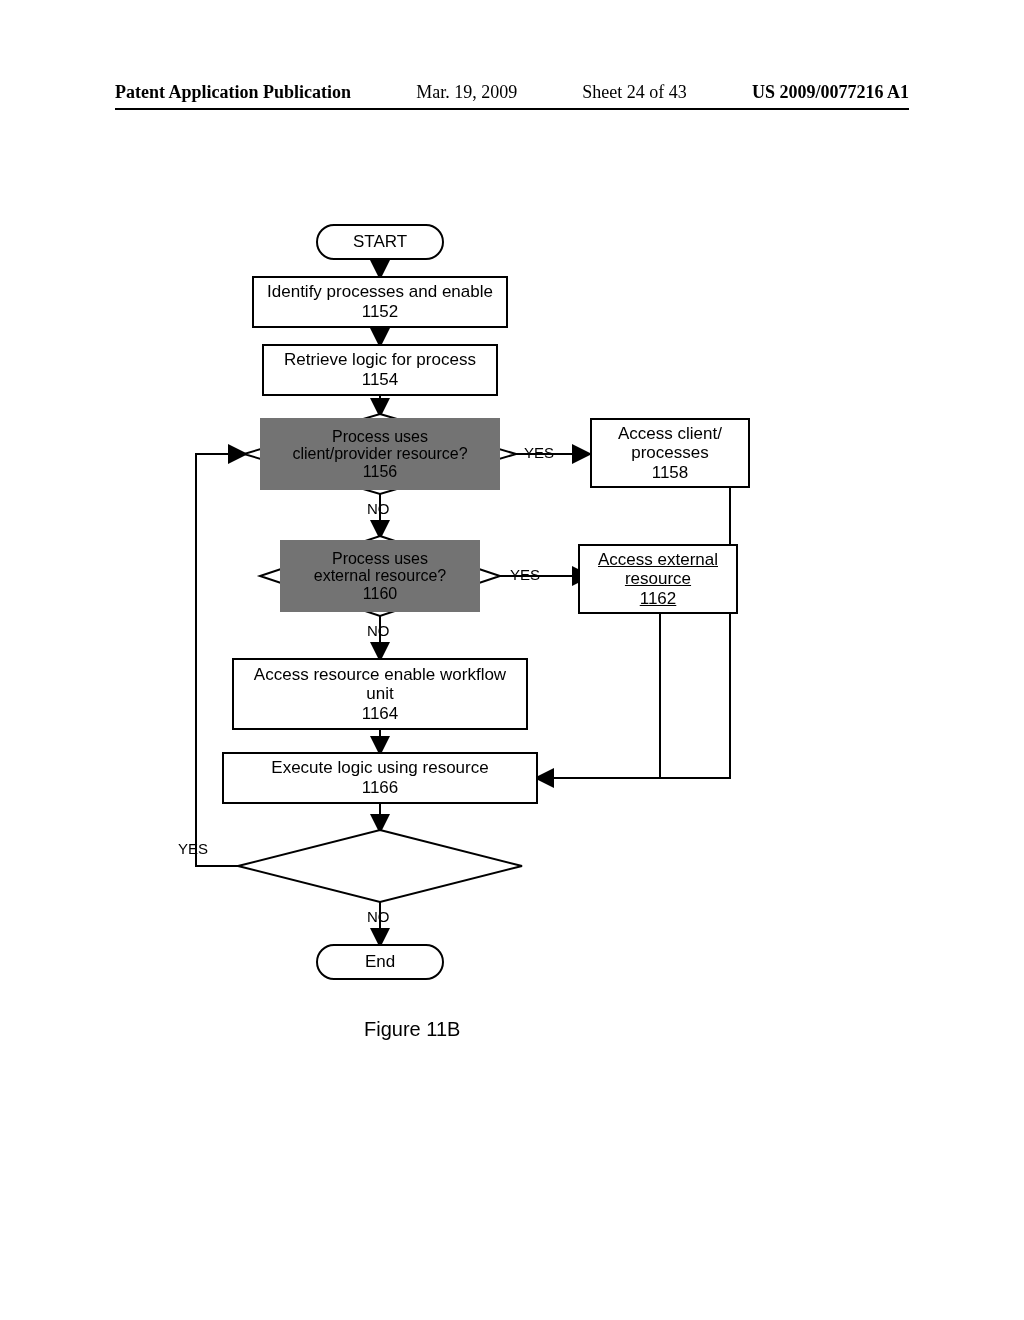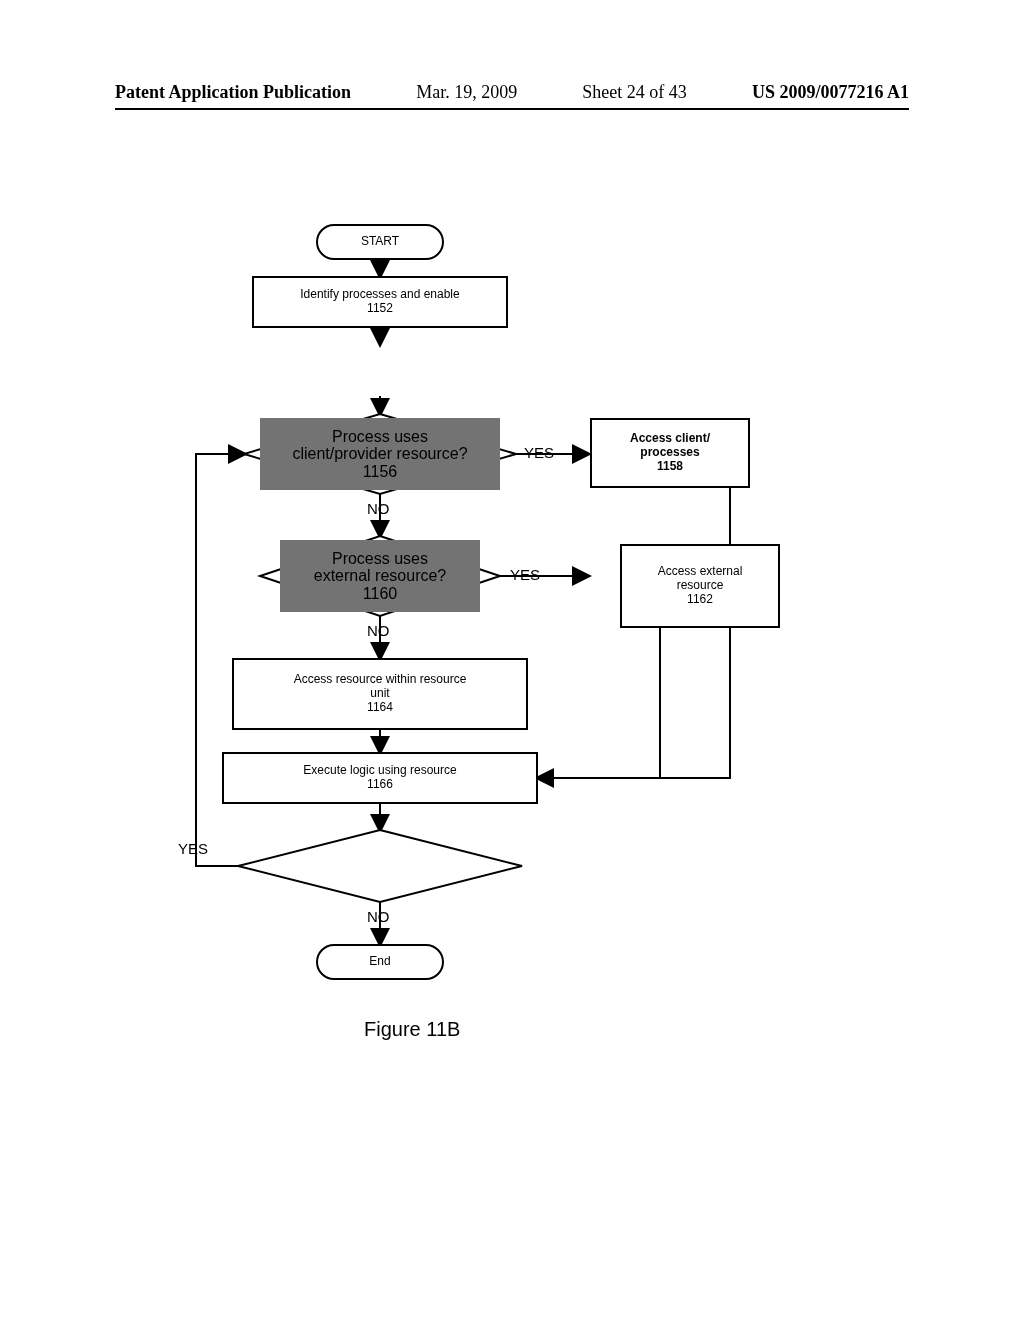--- a/index.html
+++ b/index.html
@@ -45,21 +45,21 @@
   .node {
     position: absolute;
     background: #fff;
     border: 2px solid #000;
     box-sizing: border-box;
     display: flex;
     flex-direction: column;
     align-items: center;
     justify-content: center;
     text-align: center;
-    font-size: 12px;
+    font-size: 17px;
     line-height: 1.15;
     padding: 4px 8px;
   }
   .terminator {
     border-radius: 22px;
   }
   .diamond {
     position: absolute;
     background: #737373;
     font-size: 16px;
@@ -143,51 +143,55 @@
 
     <div class="node terminator" style="left:316px; top:224px; width:128px; height:36px;">
       <span>START</span>
     </div>
 
     <div class="node" style="left:252px; top:276px; width:256px; height:52px;">
       <span>Identify processes and enable</span>
       <span>1152</span>
     </div>
 
+    <div class="node" style="left:262px; top:344px; width:236px; height:52px;">
+      <span>Retrieve logic for process</span>
+      <span>1154</span>
+    </div>
 
     <div class="diamond" style="left:260px; top:418px; width:240px; height:72px; flex-direction:column;">
       <span>Process uses</span>
       <span>client/provider resource?</span>
       <span>1156</span>
     </div>
     <div class="label" style="left:524px; top:444px;">YES</div>
     <div class="label" style="left:367px; top:500px;">NO</div>
 
-    <div class="node" style="left:590px; top:418px; width:160px; height:70px;font-weight:bold;">
+    <div class="node" style="left:590px; top:418px; width:160px; height:70px;">
       <span>Access client/</span>
       <span>processes</span>
       <span>1158</span>
     </div>
 
     <div class="diamond" style="left:280px; top:540px; width:200px; height:72px; flex-direction:column;">
       <span>Process uses</span>
       <span>external resource?</span>
       <span>1160</span>
     </div>
     <div class="label" style="left:510px; top:566px;">YES</div>
     <div class="label" style="left:367px; top:622px;">NO</div>
 
-    <div class="node" style="left:620px; top:544px; width:160px; height:84px;">
+    <div class="node" style="left:578px; top:544px; width:160px; height:70px;text-decoration:underline;">
       <span>Access external</span>
       <span>resource</span>
       <span>1162</span>
     </div>
 
     <div class="node" style="left:232px; top:658px; width:296px; height:72px;">
-      <span>Access resource within resource</span>
+      <span>Access resource enable workflow</span>
       <span>unit</span>
       <span>1164</span>
     </div>
 
     <div class="node" style="left:222px; top:752px; width:316px; height:52px;">
       <span>Execute logic using resource</span>
       <span>1166</span>
     </div>
 
     <div class="label" style="left:178px; top:840px;">YES</div>

